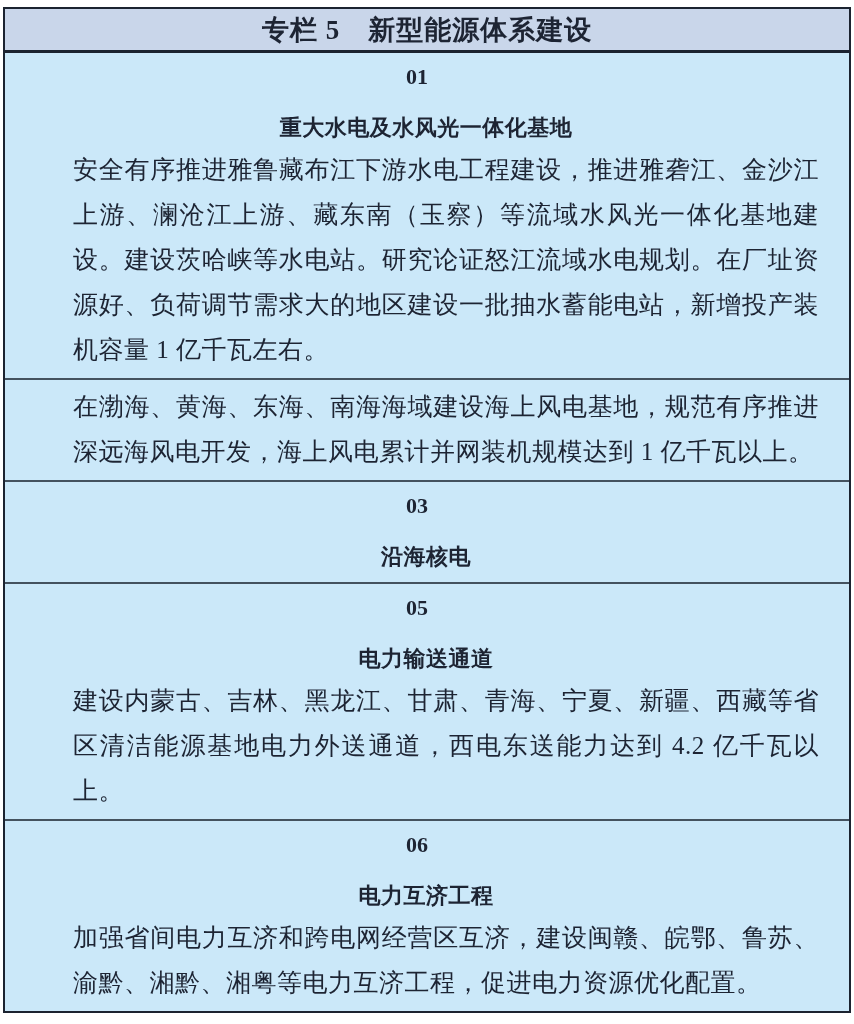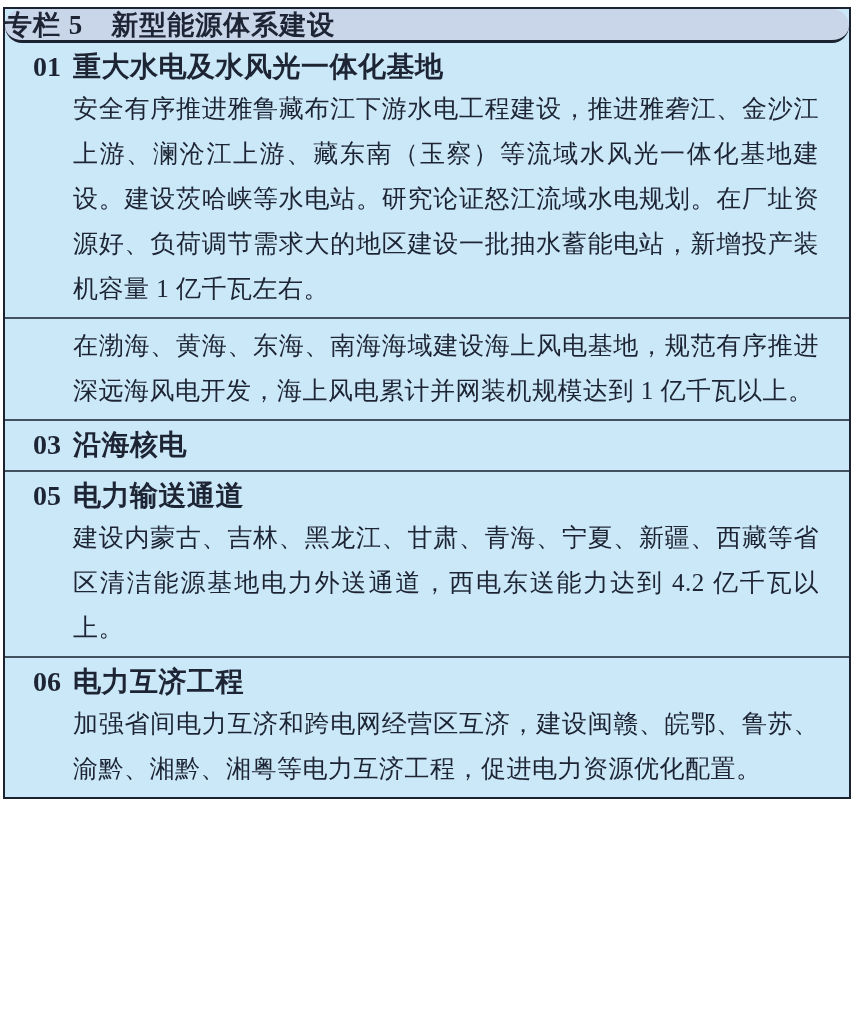--- a/index.html
+++ b/index.html
@@ -19,50 +19,52 @@
   }
   .panel{
     position:absolute;
     left:3px;top:7px;width:848px;
     border:2px solid var(--border);
     background:var(--body-bg);
   }
   .panel-header{
     background:var(--header-bg);
     border-bottom:3px solid var(--border);
-    height:34px;
-    display:flex;align-items:center;border-radius:20px;
+    height:44px;
+    display:flex;align-items:center;justify-content:center;
   }
   .panel-title{
     font-weight:bold;
     font-size:27px;
     color:var(--text);
     letter-spacing:1px;
   }
   .section{
     background:var(--body-bg);
     padding:4px 30px 6px 28px;
     border-bottom:2px solid var(--divider);
   }
   .section:last-child{border-bottom:none;}
   .section-head{
     display:flex;
     align-items:center;
     font-weight:bold;
-    font-size:28px;
+    font-size:22px;
     line-height:39px;
     color:var(--text);
+    flex-direction:column;
   }
   .section-number{
     width:40px;
     flex:none;
     font-weight:bold;
   }
   .section-title{
     letter-spacing:0.5px;
+    margin-top:12px;
   }
   .section-body{
     margin-left:40px;
     font-size:25px;
     line-height:45px;
     color:var(--text);
     text-align:justify;
     text-justify:inter-ideograph;
     letter-spacing:0.5px;
   }

